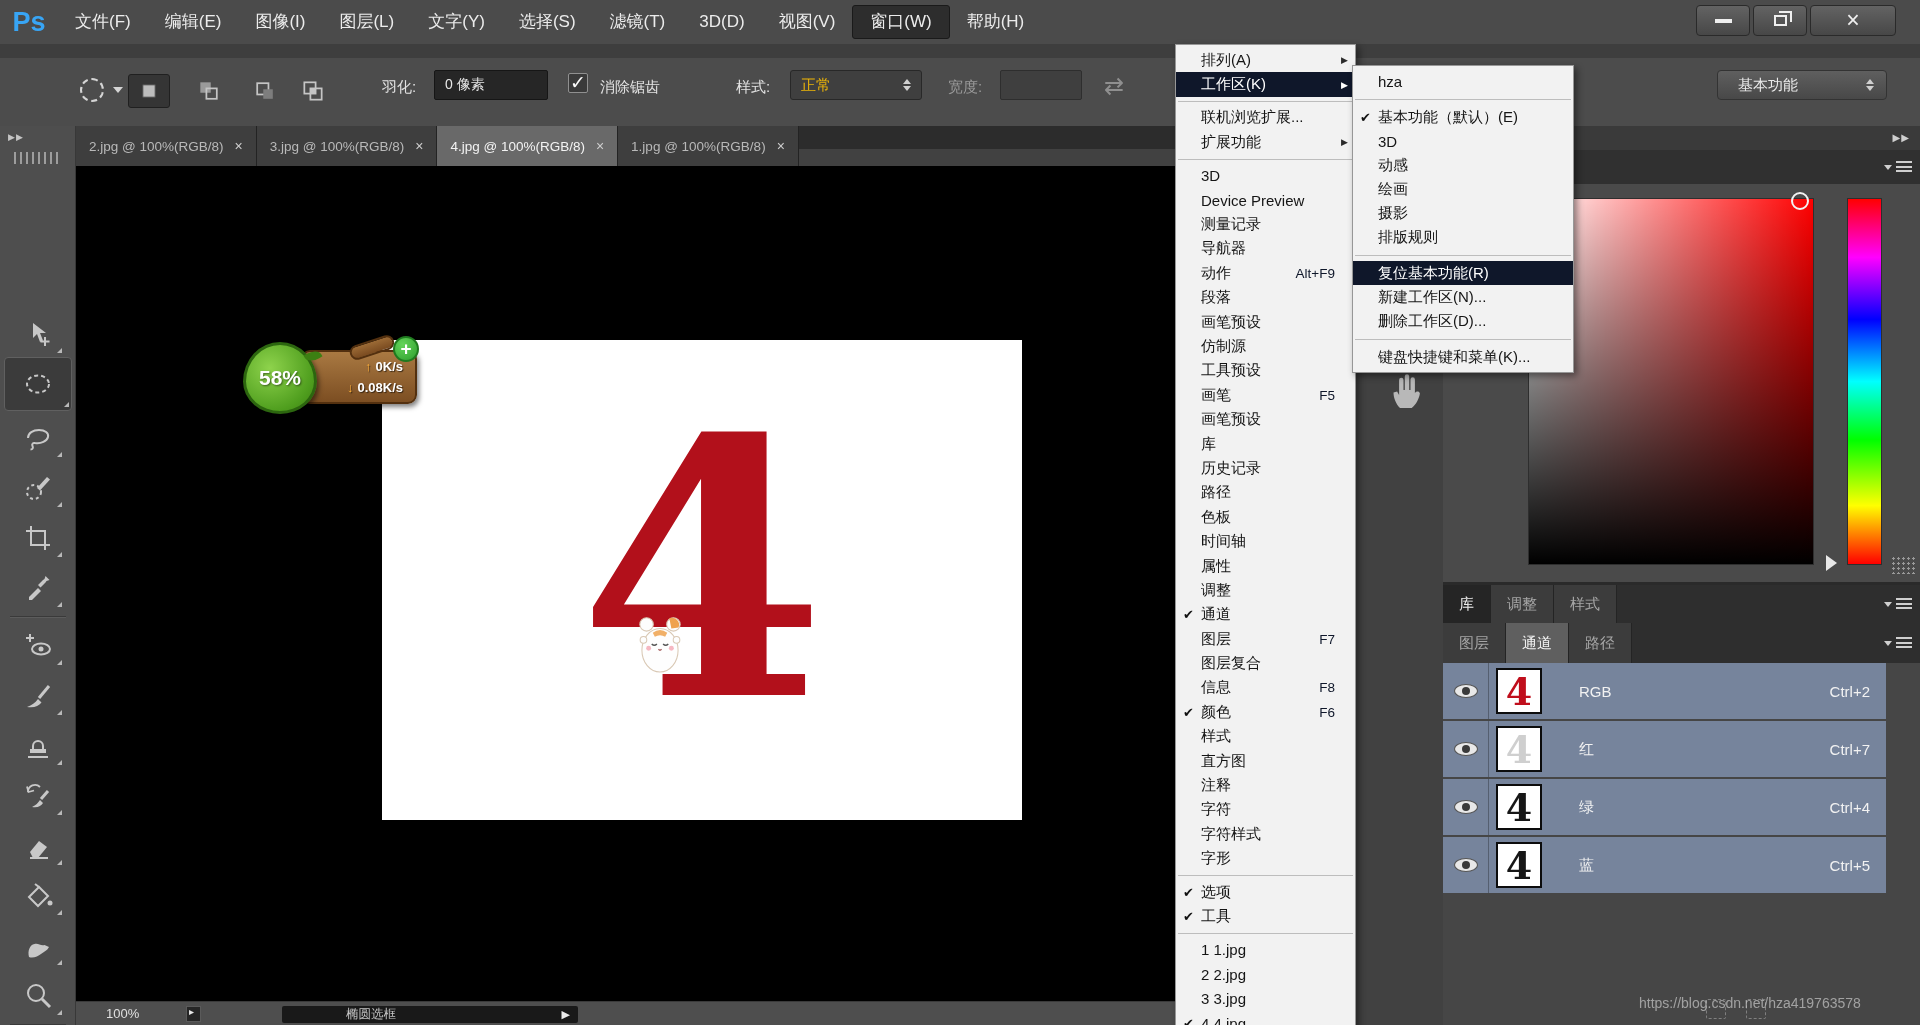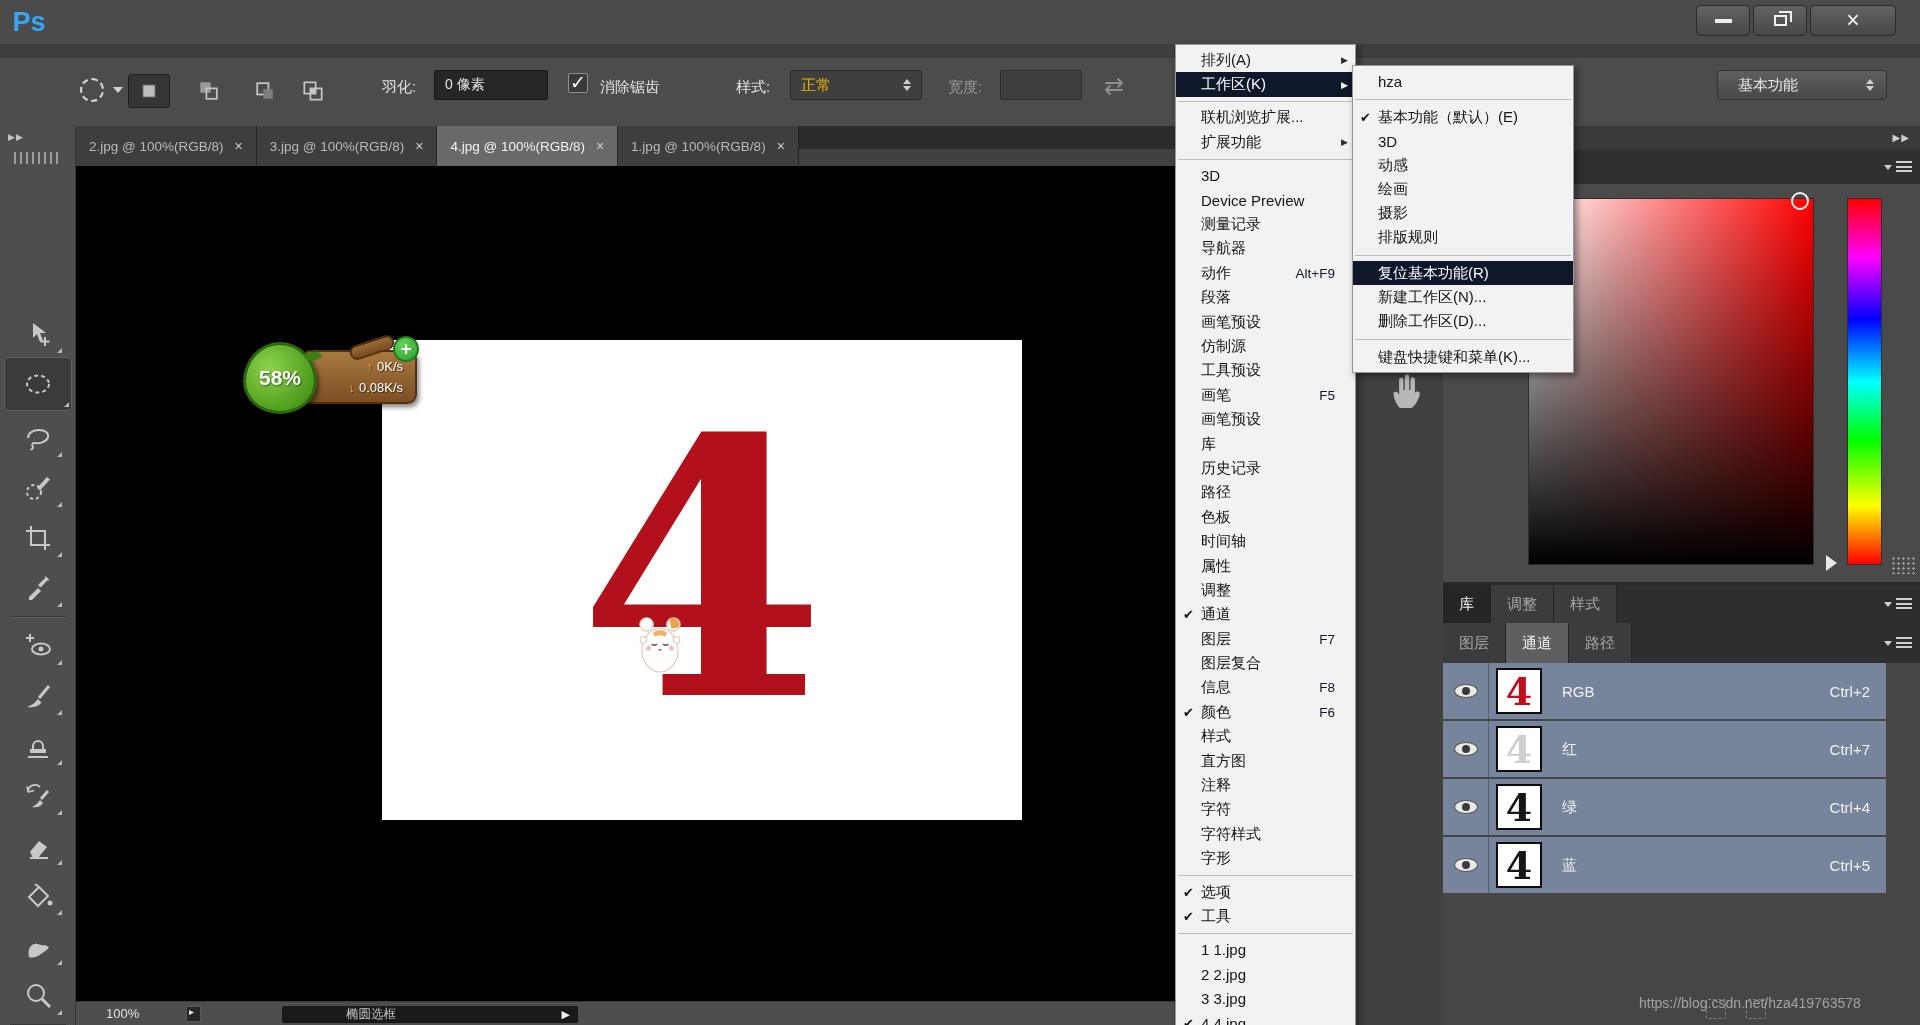--- a/index.html
+++ b/index.html
@@ -71,21 +71,21 @@
   .big-digit{font-family:"DejaVu Serif","Liberation Serif",serif;font-weight:bold;font-size:355px;
              line-height:1;color:#b2101b;transform:translateY(-10px)}
   .hamster{position:absolute;left:252px;top:272px}
 
   
   .netwidget{position:absolute;left:243px;top:334px;width:185px;height:82px;z-index:30}
   .plank{position:absolute;left:58px;top:16px;width:116px;height:54px;background:linear-gradient(#a97942,#7c4e22);
          border:2px solid #53300f;border-radius:9px;box-shadow:2px 3px 5px rgba(0,0,0,.5)}
   .branch{position:absolute;left:46px;top:-12px;width:46px;height:15px;background:linear-gradient(#9c6b36,#7a4b20);
           border:2px solid #53300f;border-radius:8px;transform:rotate(-18deg)}
-  .net-row{position:absolute;right:12px;font-size:13px;font-weight:normal;color:#fff;text-shadow:1px 1px 1px rgba(0,0,0,.6)}
+  .net-row{position:absolute;right:12px;font-size:13px;font-weight:bold;color:#fff;text-shadow:1px 1px 1px rgba(0,0,0,.6)}
   .net-arrow{color:#ffb03a;margin-right:4px}
   .leaf{position:absolute;left:0;top:8px;width:74px;height:72px;background:radial-gradient(circle at 35% 35%,#8ed34c,#4f9e1e 70%,#3c7f12);
         border:3px solid #2c660f;border-radius:50% 50% 50% 50%/55% 55% 45% 45%;display:flex;align-items:center;justify-content:center;
         box-shadow:2px 3px 5px rgba(0,0,0,.5)}
   .leaf::after{content:"";position:absolute;right:-7px;top:6px;width:16px;height:10px;background:#3c7f12;
                border-radius:0 80% 0 80%;transform:rotate(-30deg)}
   .leaf-text{color:#fff;font-size:21px;font-weight:bold;text-shadow:1px 1px 2px rgba(0,0,0,.5)}
   .plusbtn{position:absolute;left:150px;top:2px;width:26px;height:26px;border-radius:50%;
            background:radial-gradient(circle at 35% 30%,#64d45a,#2e9e2e);border:2px solid #1f7a1f;color:#fff;
            font-size:19px;font-weight:bold;line-height:22px;text-align:center}
@@ -130,21 +130,21 @@
   .tabbar2{top:497px;height:40px}
   .channels{position:absolute;left:0;top:537px;width:443px}
   .chrow{display:flex;align-items:center;height:56px;background:#76849c;margin-bottom:2px}
   .eye-cell{width:46px;display:flex;align-items:center;justify-content:center;align-self:stretch;
             border-right:1px solid rgba(0,0,0,.28)}
   .eye{position:relative;width:24px;height:14px;background:#e8e8e8;border-radius:50%;border:1px solid #555}
   .eye::after{content:"";position:absolute;left:7px;top:2px;width:8px;height:8px;background:#3a3a3a;border-radius:50%}
   .thumb{width:46px;height:46px;margin-left:7px;background:#fff;border:2px solid #0c0c0c;display:flex;
          align-items:center;justify-content:center;font-family:"DejaVu Serif","Liberation Serif",serif;
          font-weight:bold;font-size:38px}
-  .chname{margin-left:20px;font-size:15px;color:#f2f2f2}
+  .chname{margin-left:37px;font-size:15px;color:#f2f2f2}
   .chshort{margin-left:auto;padding-right:16px;font-size:15px;color:#f2f2f2}
   .footicon{position:absolute;width:20px;height:20px;border:1px dashed rgba(215,215,215,.4);border-radius:2px}
   .watermark{position:absolute;left:196px;top:869px;font-size:14px;color:rgba(205,205,205,.68);white-space:nowrap;z-index:5}
 
   
   .wmenu{position:absolute;left:1175px;top:44px;width:181px;height:1000px;background:#f2f2f2;border:1px solid #979797;
          box-shadow:3px 3px 7px rgba(0,0,0,.45);padding-top:3px;z-index:40}
   .smenu{position:absolute;left:1352px;top:65px;width:222px;height:308px;background:#f2f2f2;border:1px solid #979797;
          box-shadow:3px 3px 7px rgba(0,0,0,.45);padding-top:3px;z-index:50}
   .mi{display:flex;align-items:center;height:24.4px;color:#151515;font-size:15px}
@@ -158,20 +158,33 @@
   .msep{height:1px;background:#bdbdbd;margin:4px 2px}
   .smenu .msep{margin:5.5px 2px}
 </style>
 </head>
 <body>
 
 <div id="app">
 
   <div class="titlebar">
     <div class="pslogo">Ps</div>
+    <div style="display:flex">
+        <div class="tmenu">文件(F)</div>
+        <div class="tmenu">编辑(E)</div>
+        <div class="tmenu">图像(I)</div>
+        <div class="tmenu">图层(L)</div>
+        <div class="tmenu">文字(Y)</div>
+        <div class="tmenu">选择(S)</div>
+        <div class="tmenu">滤镜(T)</div>
+        <div class="tmenu">3D(D)</div>
+        <div class="tmenu">视图(V)</div>
+        <div class="tmenu active">窗口(W)</div>
+        <div class="tmenu">帮助(H)</div>
+      </div>
     <div class="winbtns">
       <div class="wbtn">
           <span class="min-glyph"></span>
         </div>
       <div class="wbtn">
           <span class="restore-glyph"></span>
         </div>
       <div class="wbtn close">
           <span>×</span>
         </div>

